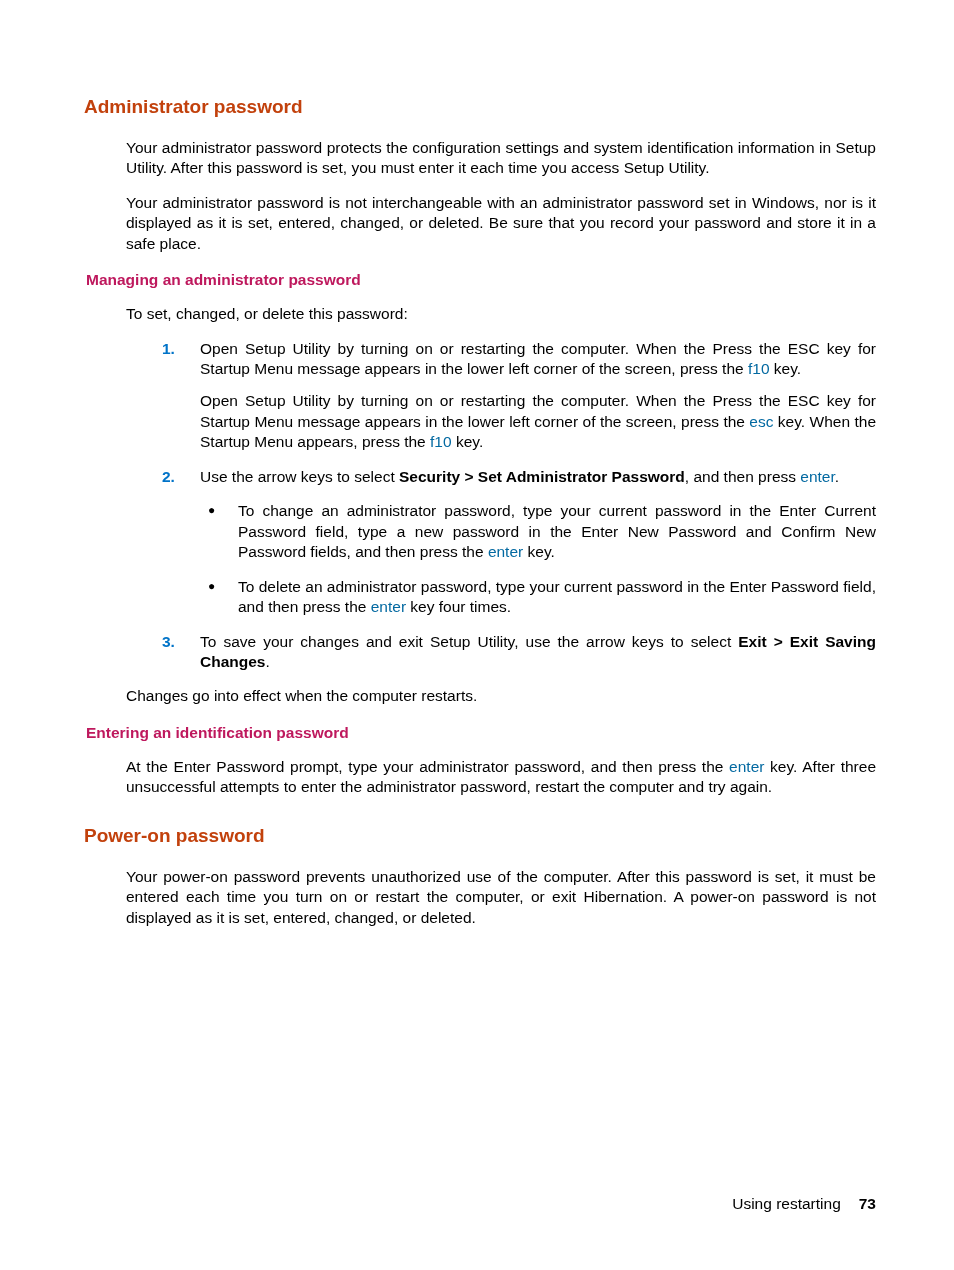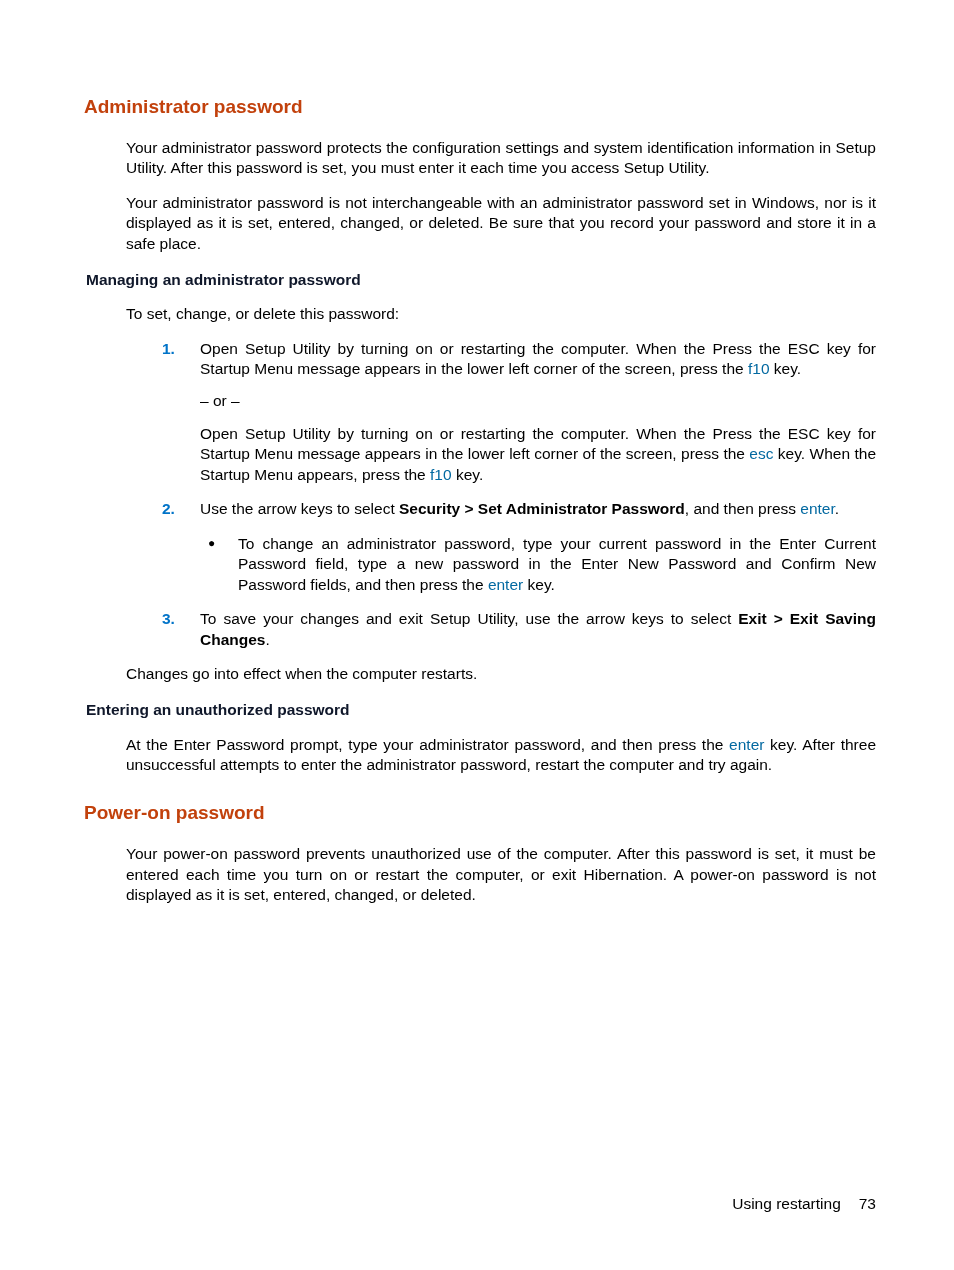--- a/index.html
+++ b/index.html
@@ -14,21 +14,21 @@
       font-size: 15.5px;
       line-height: 1.3;
     }
     .heading-1 {
       color: #c2410c;
       font-weight: bold;
       font-size: 19px;
       margin-bottom: 18px;
     }
     .heading-2 {
-      color: #0f172a;
+      color: #be185d;
       font-weight: bold;
       font-size: 15.5px;
       margin-top: 16px;
       margin-bottom: 14px;
       margin-left: 2px;
     }
     .body-para {
       margin-left: 42px;
       margin-bottom: 14px;
       text-align: justify;
@@ -74,60 +74,62 @@
       color: #000;
     }
     .link { color: #0369a1; }
     .bold { font-weight: bold; }
     .footer {
       position: absolute;
       bottom: 56px;
       right: 78px;
       font-size: 15.5px;
     }
-    .footer .pagenum { margin-left: 18px; }
+    .footer .pagenum { margin-left: 18px; font-weight: bold; }
     .section-gap { margin-top: 26px; }
   </style>
 </head>
 <body>
 
 <div class="heading-1">Administrator password</div>
 <p class="body-para">Your administrator password protects the configuration settings and system identification information in Setup Utility. After this password is set, you must enter it each time you access Setup Utility.</p>
 <p class="body-para">Your administrator password is not interchangeable with an administrator password set in Windows, nor is it displayed as it is set, entered, changed, or deleted. Be sure that you record your password and store it in a safe place.</p>
 
 <div class="heading-2">Managing an administrator password</div>
-<p class="body-para">To set, change, or delete this password:</p>
+<p class="body-para">To set, changed, or delete this password:</p>
 
 <ol class="ol">
   <li>
     <span class="num">1.</span>
     <span>Open Setup Utility by turning on or restarting the computer. When the Press the ESC key for Startup Menu message appears in the lower left corner of the screen, press the </span><span class="link">f10</span><span> key.</span>
-    <div class="li-para">– or –</div>
     <div class="li-para">
       <span>Open Setup Utility by turning on or restarting the computer. When the Press the ESC key for Startup Menu message appears in the lower left corner of the screen, press the </span><span class="link">esc</span><span> key. When the Startup Menu appears, press the </span><span class="link">f10</span><span> key.</span>
     </div>
   </li>
   <li>
     <span class="num">2.</span>
     <span>Use the arrow keys to select </span><span class="bold">Security &gt; Set Administrator Password</span><span>, and then press </span><span class="link">enter</span><span>.</span>
     <ul class="ul">
       <li>
         <span>To change an administrator password, type your current password in the Enter Current Password field, type a new password in the Enter New Password and Confirm New Password fields, and then press the </span><span class="link">enter</span><span> key.</span>
       </li>
+      <li>
+        <span>To delete an administrator password, type your current password in the Enter Password field, and then press the </span><span class="link">enter</span><span> key four times.</span>
+      </li>
     </ul>
   </li>
   <li>
     <span class="num">3.</span>
     <span>To save your changes and exit Setup Utility, use the arrow keys to select </span><span class="bold">Exit &gt; Exit Saving Changes</span><span>.</span>
   </li>
 </ol>
 
 <p class="body-para">Changes go into effect when the computer restarts.</p>
 
-<div class="heading-2">Entering an unauthorized password</div>
+<div class="heading-2">Entering an identification password</div>
 <p class="body-para">
   <span>At the Enter Password prompt, type your administrator password, and then press the </span><span class="link">enter</span><span> key. After three unsuccessful attempts to enter the administrator password, restart the computer and try again.</span>
 </p>
 
 <div class="heading-1 section-gap">Power-on password</div>
 <p class="body-para">Your power-on password prevents unauthorized use of the computer. After this password is set, it must be entered each time you turn on or restart the computer, or exit Hibernation. A power-on password is not displayed as it is set, entered, changed, or deleted.</p>
 
 <div class="footer">
   <span>Using restarting</span><span class="pagenum">73</span>
 </div>

